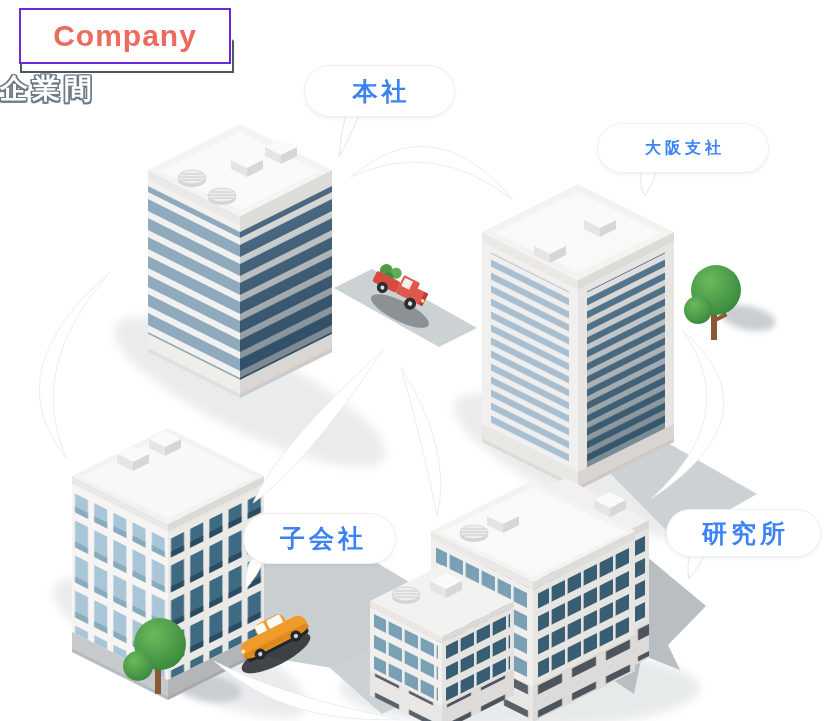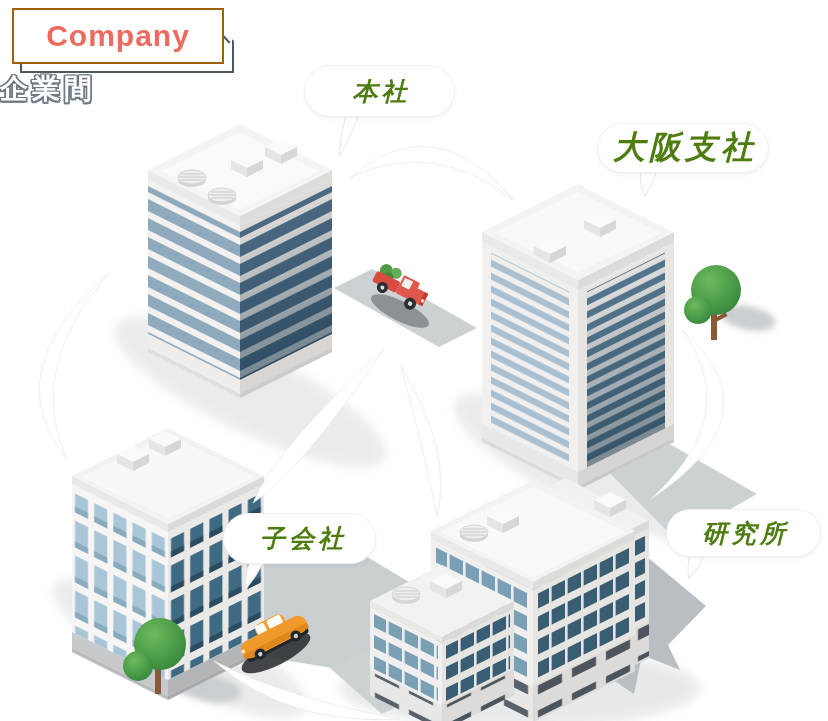--- a/index.html
+++ b/index.html
@@ -6,38 +6,38 @@
   .stage{position:relative;width:828px;height:721px;overflow:hidden;background:#ffffff;
          font-family:"Liberation Sans",sans-serif;}
   .scene-svg{position:absolute;left:0;top:0;z-index:1;}
   
   .card{position:absolute;left:12px;top:8px;width:212px;height:56px;z-index:6;}
   .card-back{position:absolute;left:8px;top:7px;width:210px;height:54px;background:#fff;
              border:2px solid #4c5862;
              clip-path:polygon(0 0,186px 0,100% 26px,100% 100%,0 100%);}
   .fold-line{position:absolute;left:194px;top:8px;width:36px;height:2px;background:#4c5862;
              transform:rotate(47deg);transform-origin:left top;}
-  .card-front{position:absolute;left:0;top:0;width:212px;height:56px;background:#fff;
-              border:2px solid #a16207;box-sizing:border-box;
+  .card-front{position:absolute;left:7px;top:0;width:212px;height:56px;background:#fff;
+              border:2px solid #6d28d9;box-sizing:border-box;
               display:flex;align-items:center;justify-content:center;}
   .card-title{font-size:30px;font-weight:800;color:#ed6a5e;letter-spacing:1px;}
   
   .subtitle{position:absolute;left:0;top:70px;z-index:6;font-size:28px;font-weight:800;
             color:#ffffff;letter-spacing:4px;
             text-shadow:-1.5px -1.5px 0 #6e7a84,1.5px -1.5px 0 #6e7a84,-1.5px 1.5px 0 #6e7a84,
                         1.5px 1.5px 0 #6e7a84,0 -1.5px 0 #6e7a84,0 1.5px 0 #6e7a84,
                         -1.5px 0 0 #6e7a84,1.5px 0 0 #6e7a84;}
   
   .bubble{position:absolute;z-index:6;background:#ffffff;border-radius:30px;
           display:flex;align-items:center;justify-content:center;
-          color:#4d7c0f;font-weight:800;font-size:25px;letter-spacing:4px;padding-left:4px;
-          box-shadow:0 0 0 1px #eef0f1,0 2px 4px rgba(70,80,90,.10);font-style:italic;}
+          color:#3b82f6;font-weight:800;font-size:25px;letter-spacing:4px;padding-left:4px;
+          box-shadow:0 0 0 1px #eef0f1,0 2px 4px rgba(70,80,90,.10);}
   .b-honsha{left:305px;top:66px;width:145px;height:50px;}
-  .b-osaka{left:598px;top:124px;width:166px;height:48px;font-size:32px;}
-  .b-kogaisha{left:224px;top:514px;width:143px;height:49px;padding-left:8px;}
+  .b-osaka{left:598px;top:124px;width:166px;height:48px;font-size:16px;}
+  .b-kogaisha{left:244px;top:514px;width:143px;height:49px;padding-left:8px;}
   .b-kenkyujo{left:667px;top:510px;width:149px;height:46px;text-align:right;}
 </style>
 </head>
 <body>
 
 <div class="stage">
 
 <svg class="scene-svg" width="828" height="721" viewBox="0 0 828 721">
   <defs>
     <pattern id="hqL" width="10" height="19" patternUnits="userSpaceOnUse">

